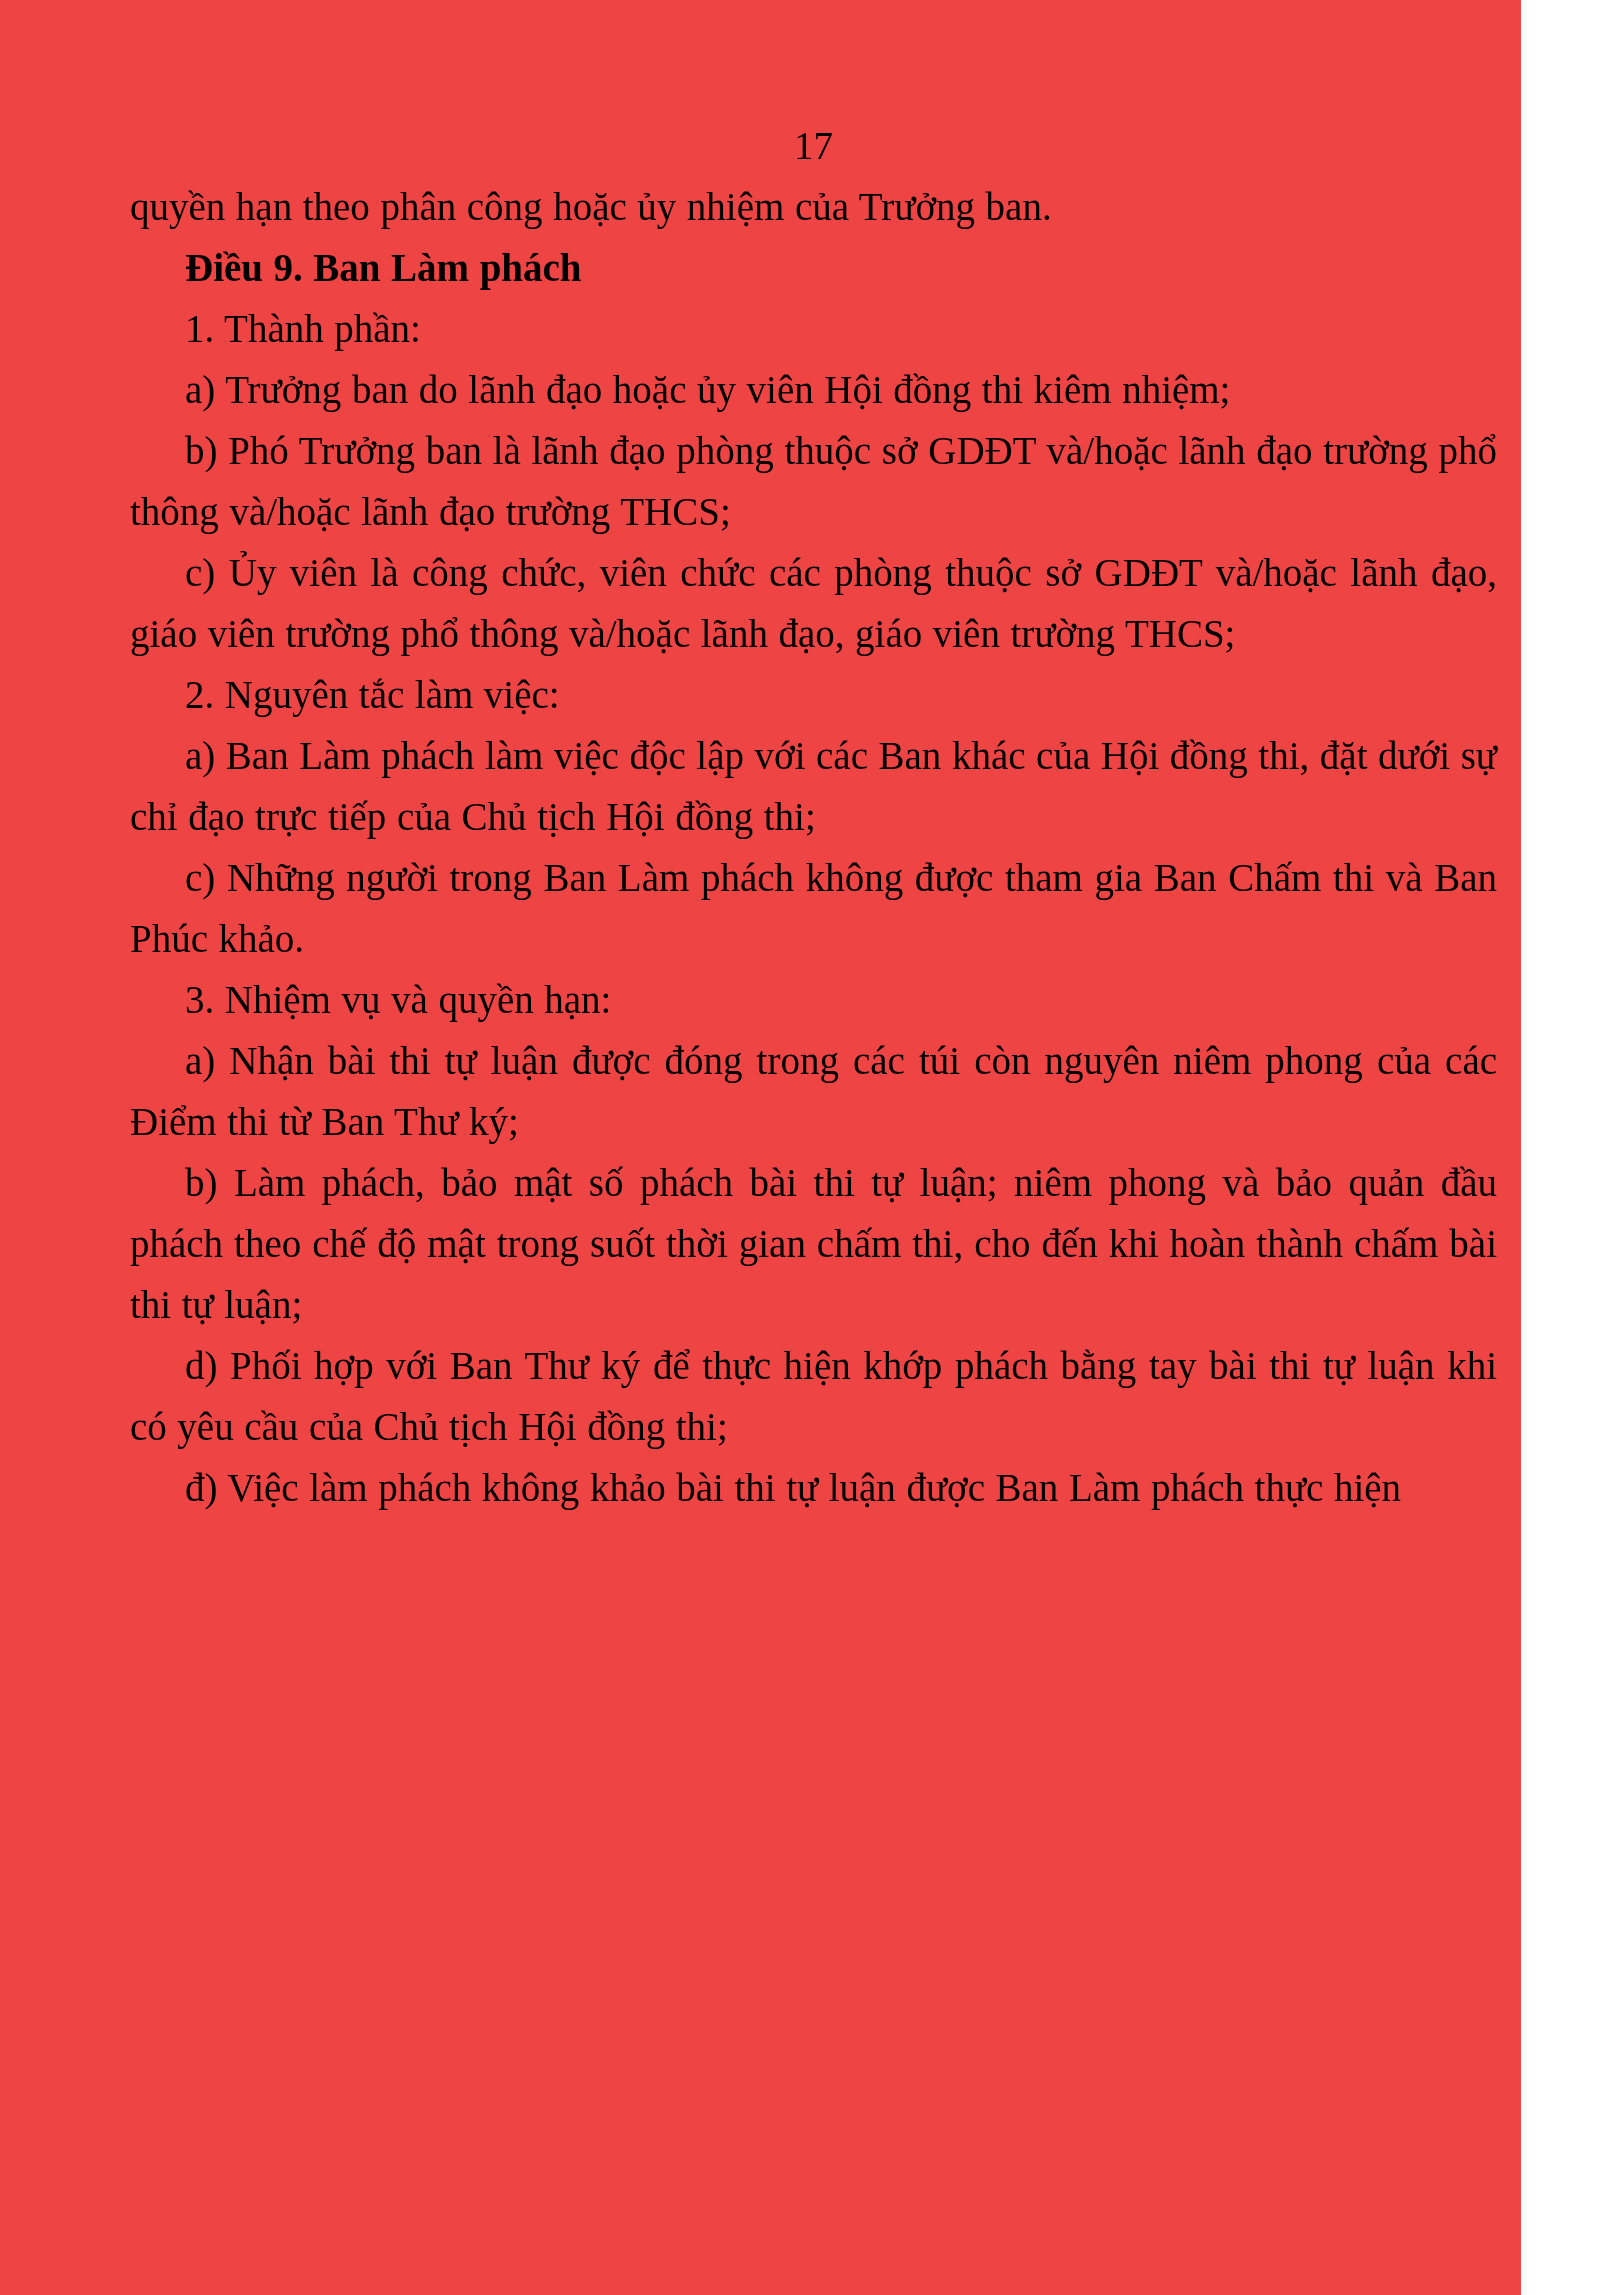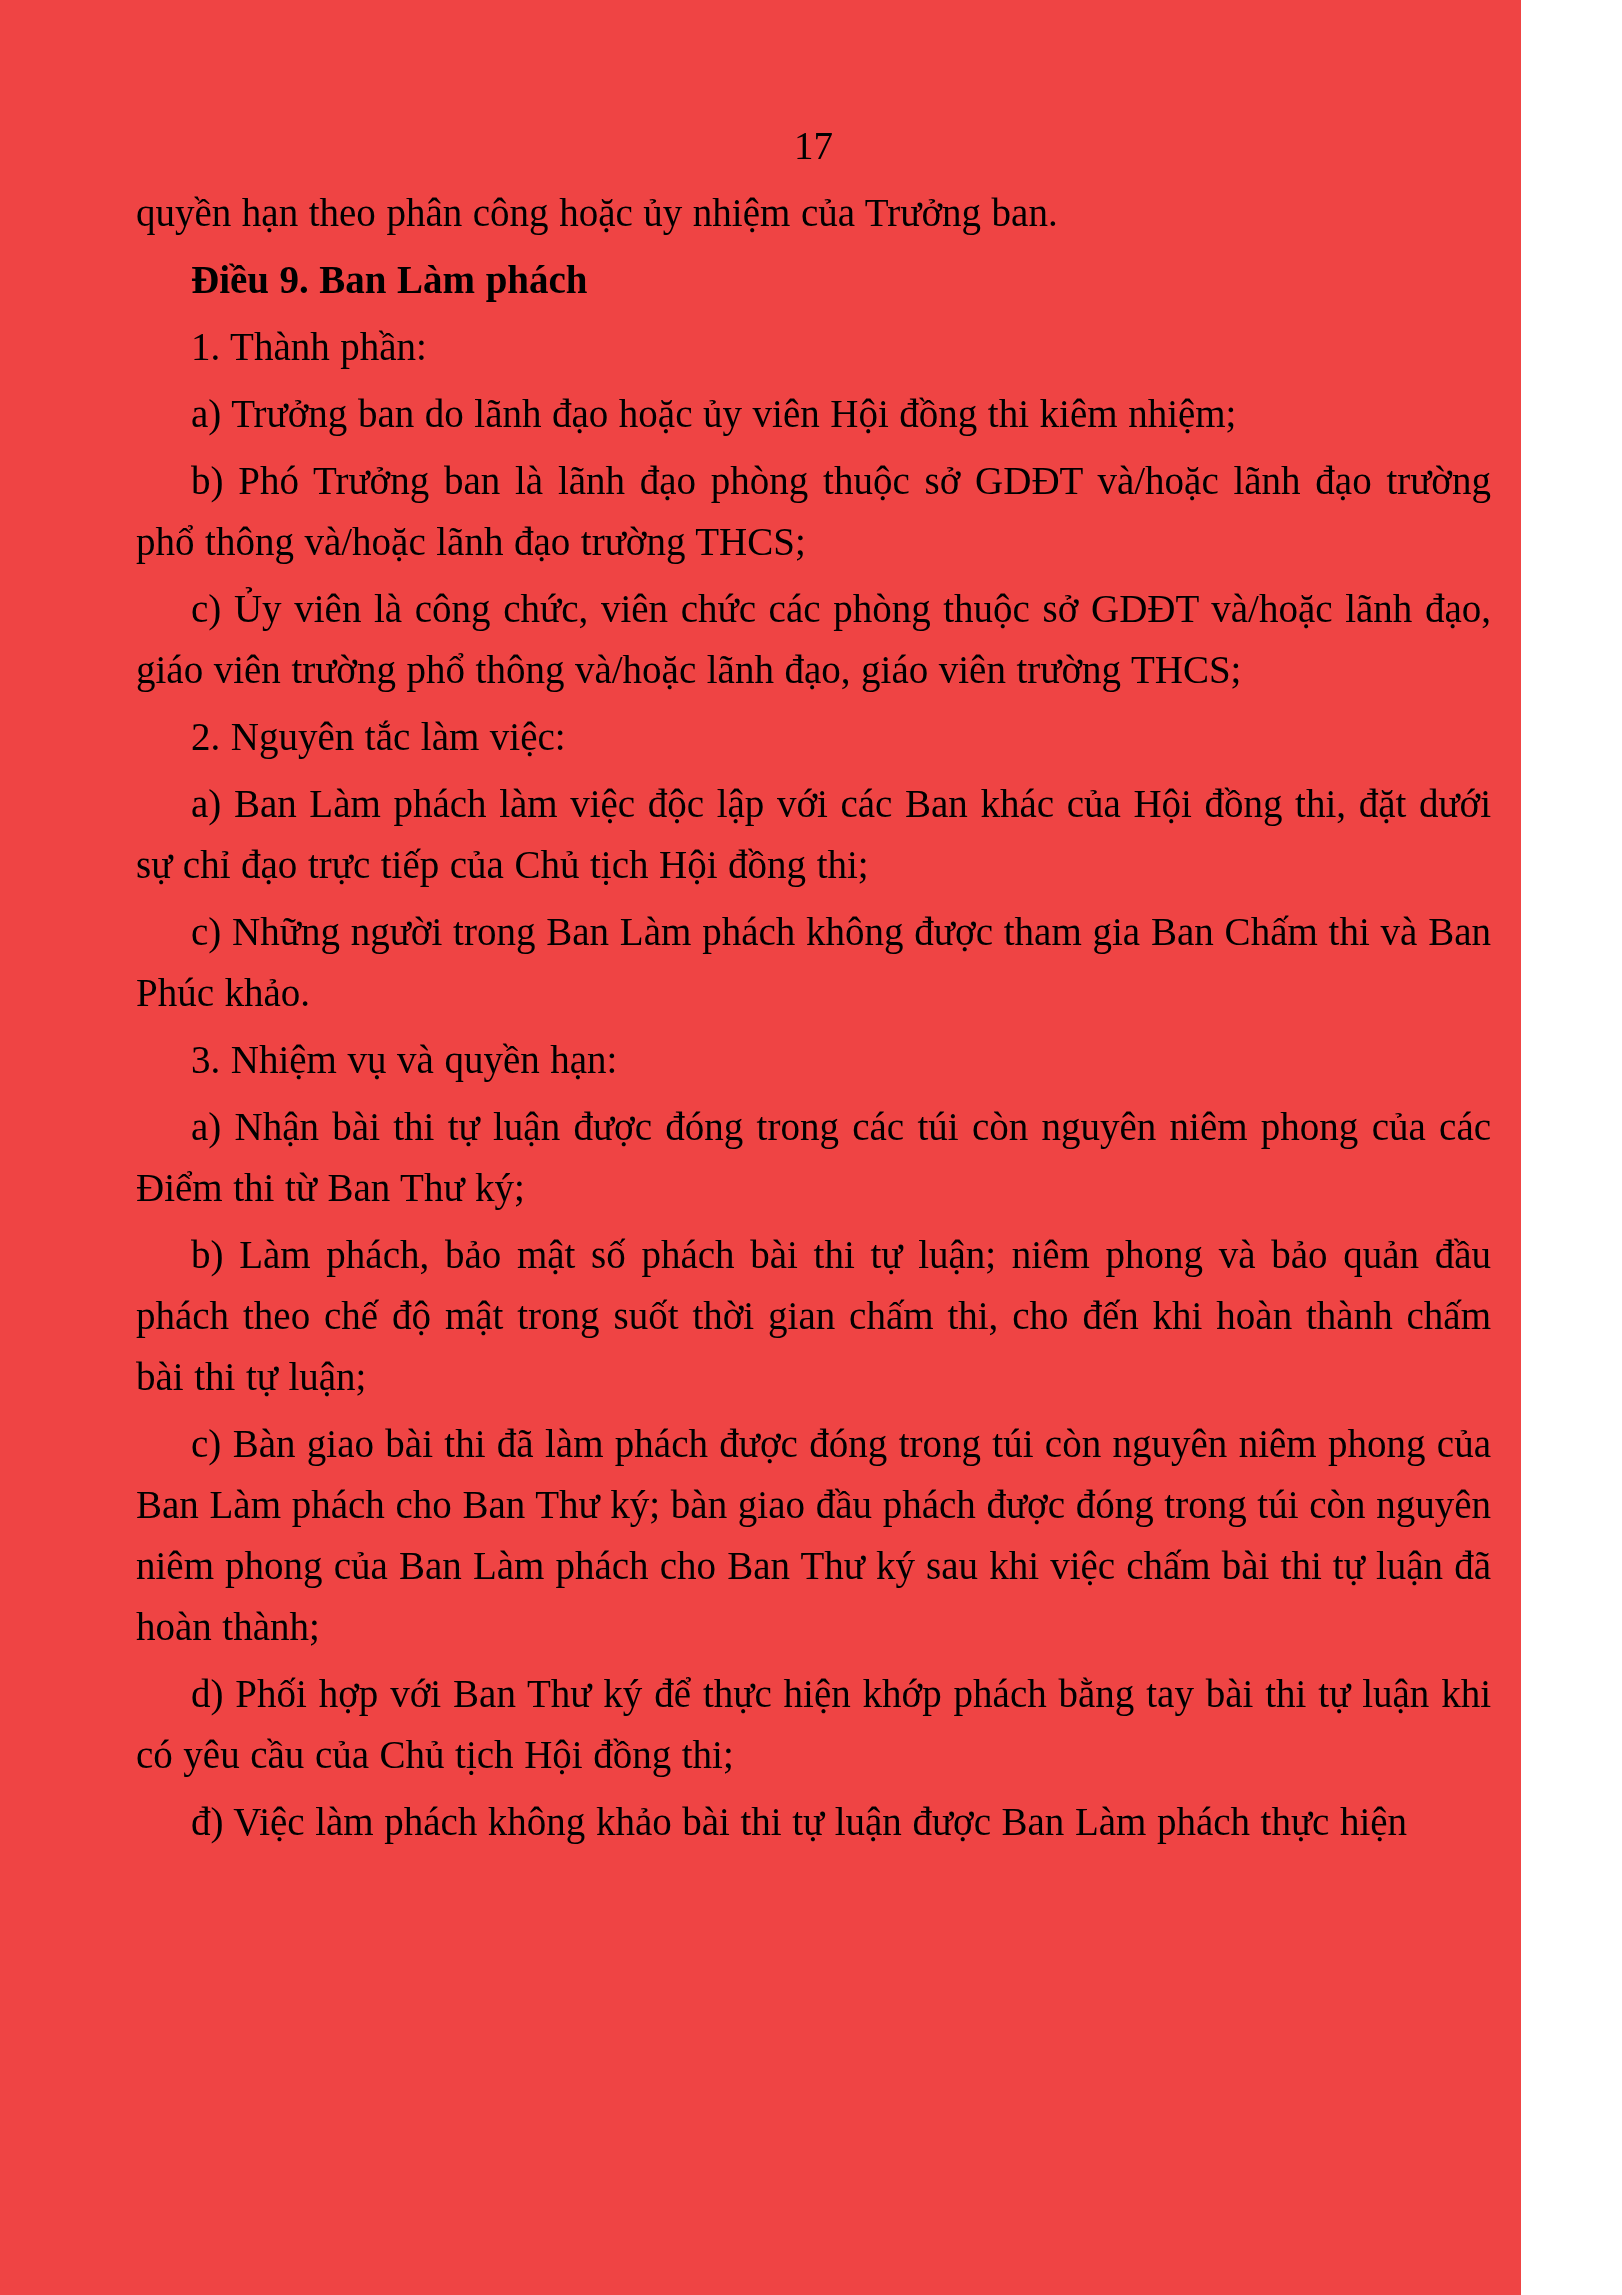--- a/index.html
+++ b/index.html
@@ -23,21 +23,21 @@
     top: 115px;
     width: 1367px;
     font-size: 39px;
     line-height: 61px;
   }
   .page-number {
     text-align: center;
     text-indent: 0;
   }
   .content p {
-    margin: 6px;
+    margin: 0;
     padding: 0;
     text-align: justify;
     text-indent: 55px;
     word-spacing: 0.8px;
   }
   .content p.noindent {
     text-indent: 0;
   }
   .content p.heading {
     font-weight: 700;
@@ -55,18 +55,17 @@
     <p>1. Thành phần:</p>
     <p>a) Trưởng ban do lãnh đạo hoặc ủy viên Hội đồng thi kiêm nhiệm;</p>
     <p>b) Phó Trưởng ban là lãnh đạo phòng thuộc sở GDĐT và/hoặc lãnh đạo trường phổ thông và/hoặc lãnh đạo trường THCS;</p>
     <p>c) Ủy viên là công chức, viên chức các phòng thuộc sở GDĐT và/hoặc lãnh đạo, giáo viên trường phổ thông và/hoặc lãnh đạo, giáo viên trường THCS;</p>
     <p>2. Nguyên tắc làm việc:</p>
     <p>a) Ban Làm phách làm việc độc lập với các Ban khác của Hội đồng thi, đặt dưới sự chỉ đạo trực tiếp của Chủ tịch Hội đồng thi;</p>
     <p>c) Những người trong Ban Làm phách không được tham gia Ban Chấm thi và Ban Phúc khảo.</p>
     <p>3. Nhiệm vụ và quyền hạn:</p>
     <p>a) Nhận bài thi tự luận được đóng trong các túi còn nguyên niêm phong của các Điểm thi từ Ban Thư ký;</p>
     <p>b) Làm phách, bảo mật số phách bài thi tự luận; niêm phong và bảo quản đầu phách theo chế độ mật trong suốt thời gian chấm thi, cho đến khi hoàn thành chấm bài thi tự luận;</p>
-    <p>c) Bàn giao bài thi đã làm phách được đóng trong túi còn nguyên niêm phong của Ban Làm phách cho Ban Thư ký; bàn giao đầu phách được đóng trong túi còn nguyên niêm phong của Ban Làm phách cho Ban Thư ký sau khi việc chấm bài thi tự luận đã hoàn thành;</p>
     <p>d) Phối hợp với Ban Thư ký để thực hiện khớp phách bằng tay bài thi tự luận khi có yêu cầu của Chủ tịch Hội đồng thi;</p>
     <p>đ) Việc làm phách không khảo bài thi tự luận được Ban Làm phách thực hiện</p>
   </div>
 </div>
 
 
 </body></html>

